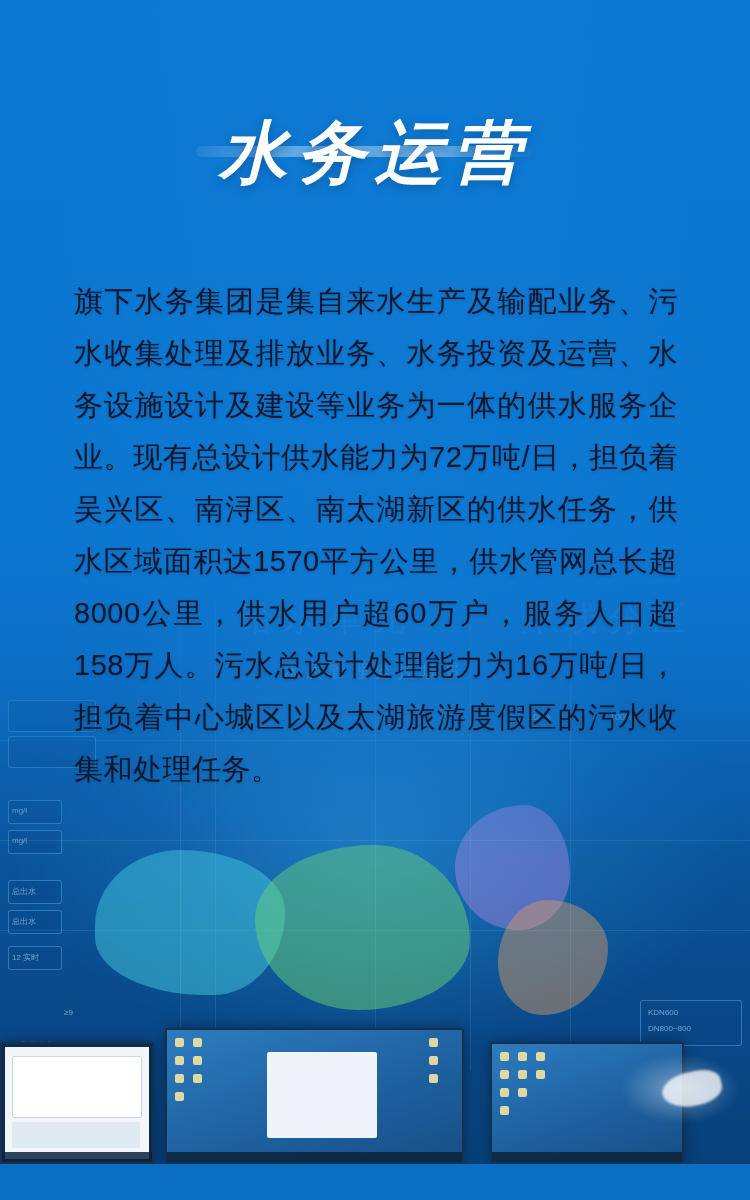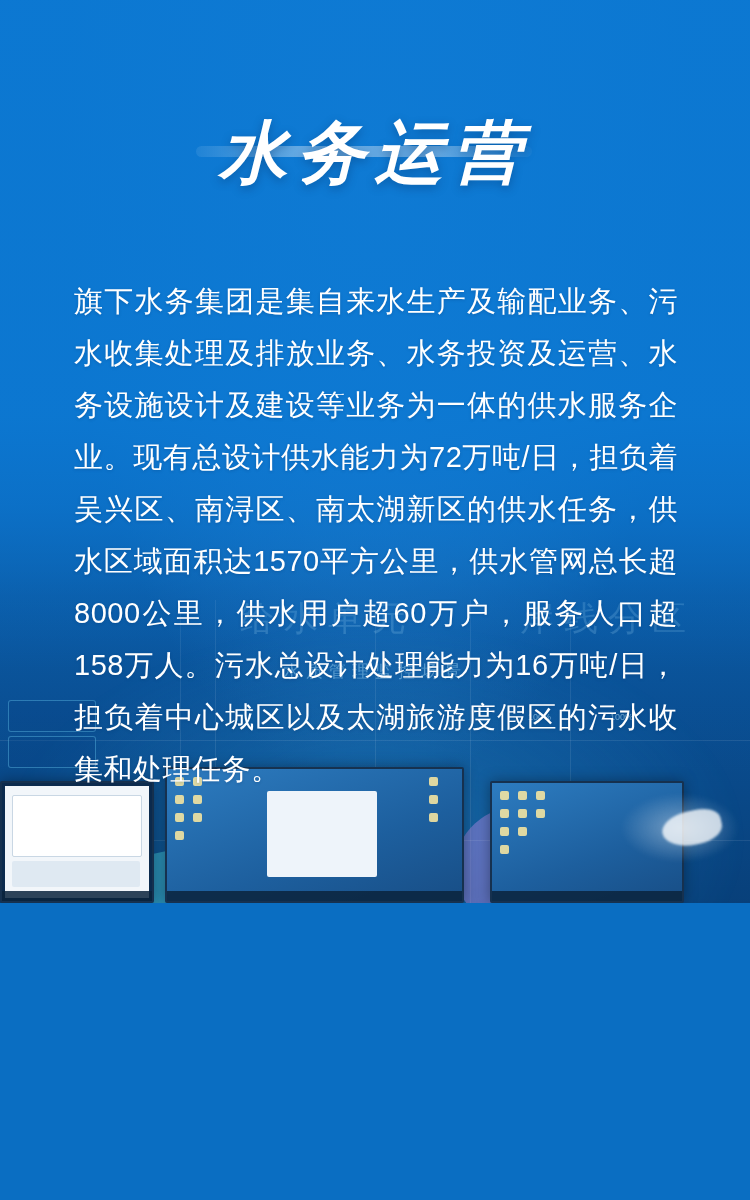--- a/index.html
+++ b/index.html
@@ -6,21 +6,21 @@
     margin: 0;
     padding: 0;
     background: #0a6ec2;
   }
   body {
     font-family: "Liberation Sans", "DejaVu Sans", sans-serif;
   }
   .page {
     position: relative;
     width: 750px;
-    height: 903px;
+    height: 1164px;
     overflow: hidden;
     background: #0a72c8;
   }
 
   
   .bg {
     position: absolute;
     inset: 0;
     background:
       radial-gradient(ellipse at 50% 18%, rgba(70,175,255,0.55) 0%, rgba(10,110,200,0.0) 60%),
@@ -207,21 +207,21 @@
     height: 11px;
     background: linear-gradient(90deg, rgba(255,255,255,0.12) 0%, rgba(255,255,255,0.55) 30%, rgba(255,255,255,0.55) 72%, rgba(255,255,255,0.05) 100%);
     border-radius: 6px;
     opacity: 0.65;
   }
   .body-text {
     position: absolute;
     left: 74px;
     top: 246px;
     width: 604px;
-    color: #ffffff;
+    color: #0f172a;
     font-size: 29px;
     line-height: 52px;
     letter-spacing: 0.5px;
     text-align: justify;
     text-shadow: 0 1px 3px rgba(0,45,95,0.25);
   }
 </style>
 </head>
 <body>
 

